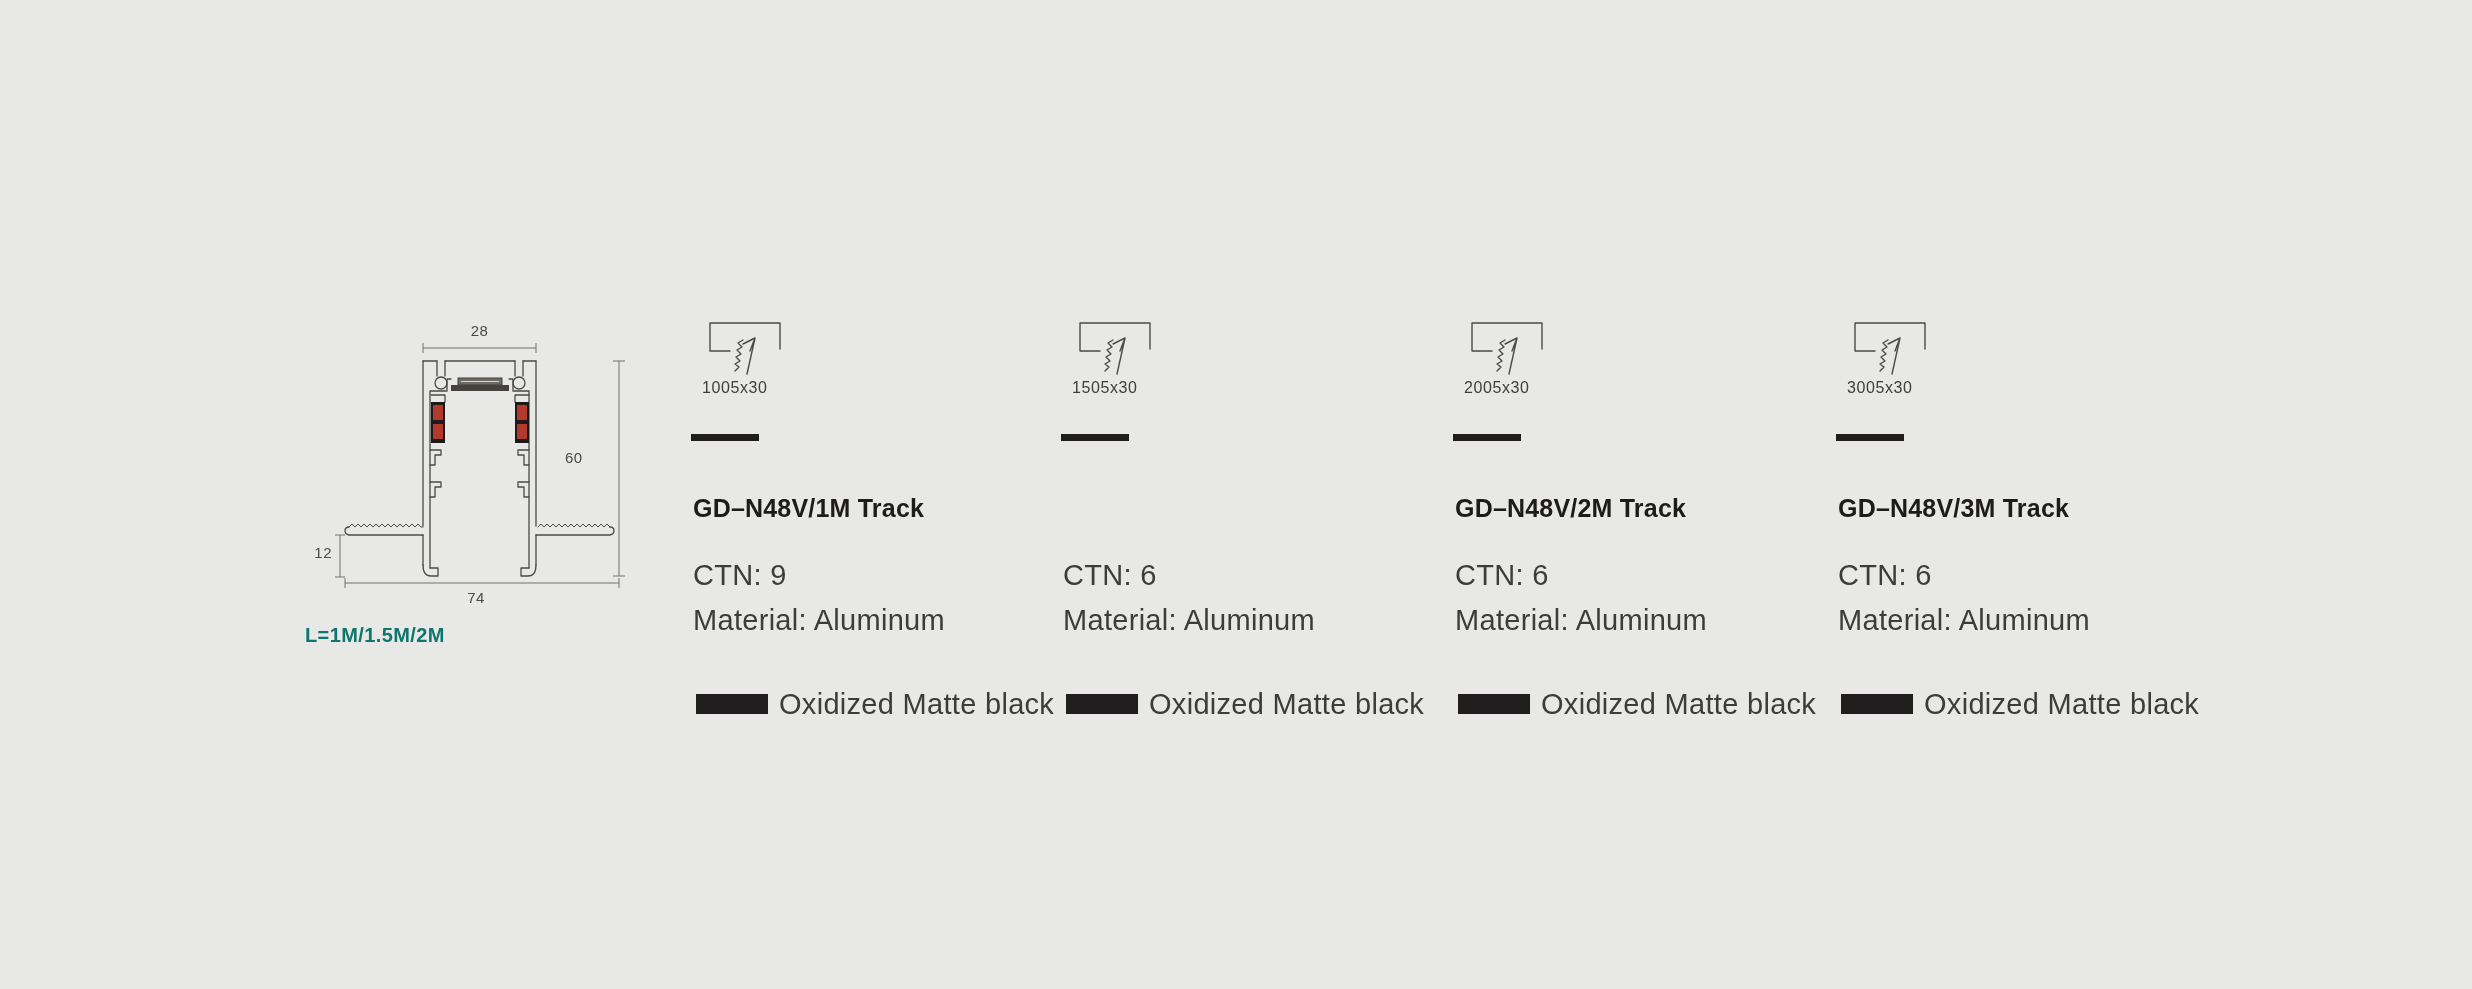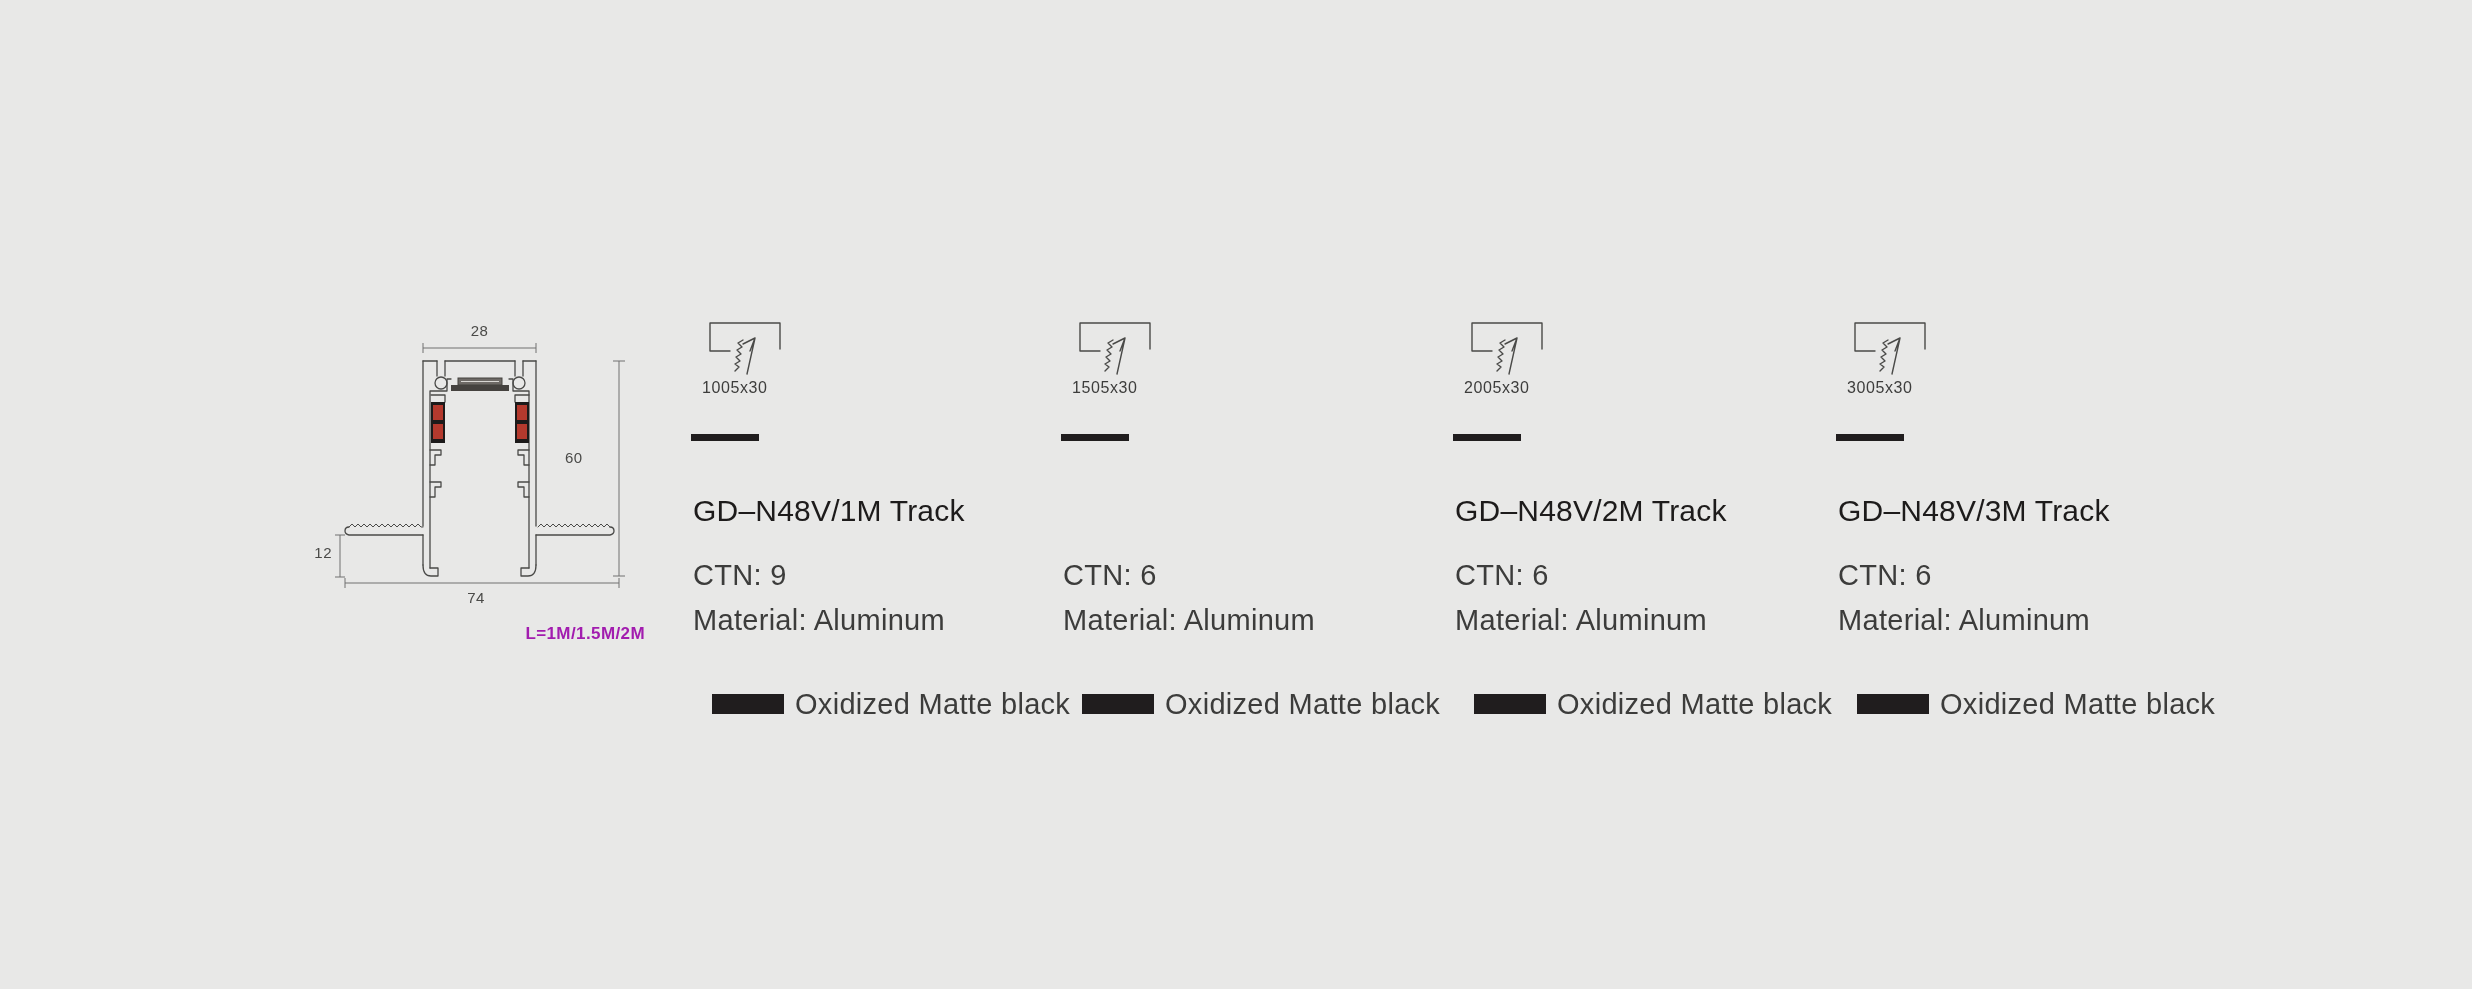--- a/index.html
+++ b/index.html
@@ -16,56 +16,56 @@
   .drawing { position:absolute; left:310px; top:315px; width:330px; height:345px; }
   .drawing svg { position:absolute; left:0; top:0; }
   .dim {
     position:absolute; font-size:15px; color:#4a4a48; letter-spacing:0.5px;
   }
   .dim-top    { left:113px; top:7px;   width:113px; text-align:center; }
   .dim-height { left:255px; top:134px; width:44px;  text-align:left; }
   .dim-flange { left:0px;   top:229px; width:22px;  text-align:right; }
   .dim-bottom { left:29px;  top:274px; width:274px; text-align:center; }
   .len-note {
-    position:absolute; left:-5px; top:309px; width:340px; text-align:right;
-    font-size:17px; font-weight:600; color:#a21caf; letter-spacing:0.4px;
+    position:absolute; left:-5px; top:309px; width:340px; text-align:left;
+    font-size:20px; font-weight:600; color:#0f766e; letter-spacing:0.4px;
   }
 
   
   .product-col { position:absolute; top:0; width:370px; height:989px; }
   .col-0 { left:693px; }
   .col-1 { left:1063px; }
   .col-2 { left:1455px; }
   .col-3 { left:1838px; }
 
   .pkg-icon { position:absolute; left:12px; top:318px; width:85px; height:62px; }
   .pkg-size {
     position:absolute; left:9px; top:379px;
     font-size:16px; color:#3d3d3c; letter-spacing:0.6px;
   }
   .divider-bar {
     position:absolute; left:-2px; top:434px; width:68px; height:7px;
     background:#1d1b1b;
   }
   .product-title {
     position:absolute; left:0px; top:494px;
-    font-size:30px; font-weight:400; color:#1d1b1b; letter-spacing:0.2px;
+    font-size:25px; font-weight:700; color:#1d1b1b; letter-spacing:0.2px;
     white-space:nowrap;
   }
   .spec-line {
     position:absolute; left:0px;
     font-size:29px; font-weight:400; color:#3c3c3b; letter-spacing:0.3px;
     white-space:nowrap;
   }
   .spec-ctn      { top:559px; }
   .spec-material { top:604px; }
 
   .finish-row {
     position:absolute; left:3px; top:691px; height:26px;
-    display:flex; align-items:center;margin-left:16px;
+    display:flex; align-items:center;
   }
   .finish-swatch { width:72px; height:20px; background:#201d1e; flex:0 0 auto; }
   .finish-label {
     margin-left:11px; font-size:29px; color:#3c3c3b; letter-spacing:0.3px;
     white-space:nowrap;
   }
 </style>
 </head>
 <body style="background: rgb(232, 232, 231);">
 

